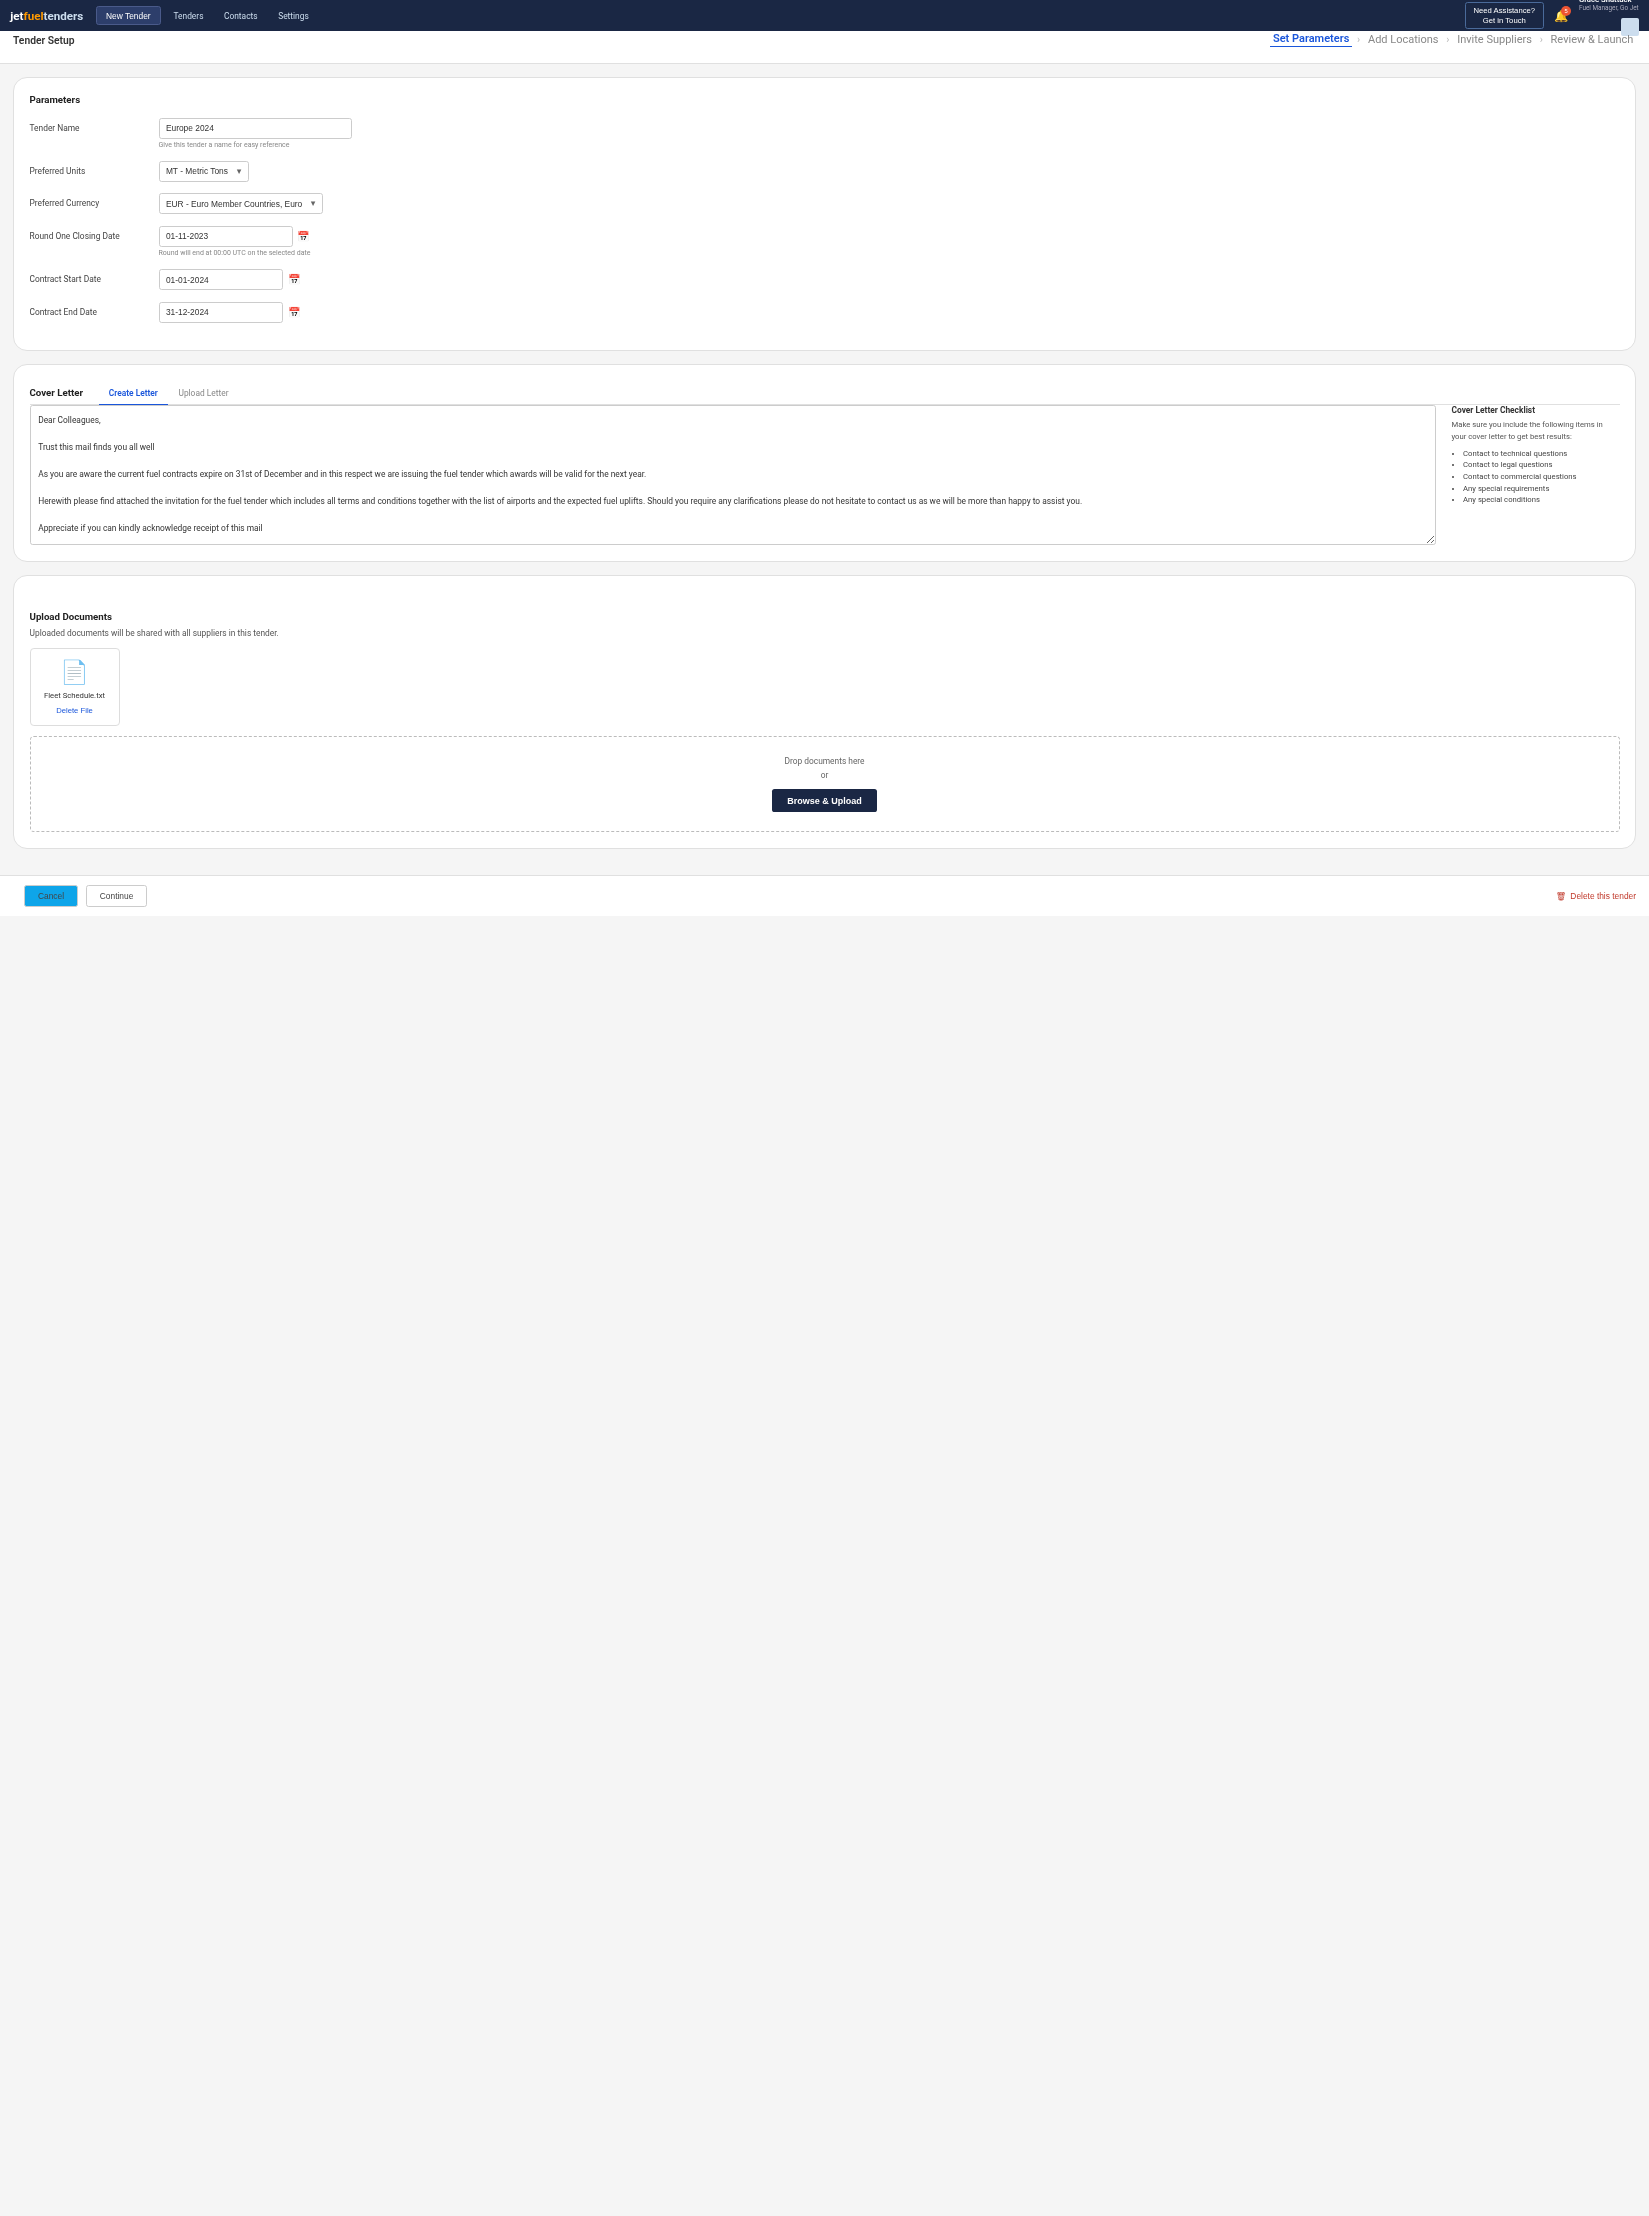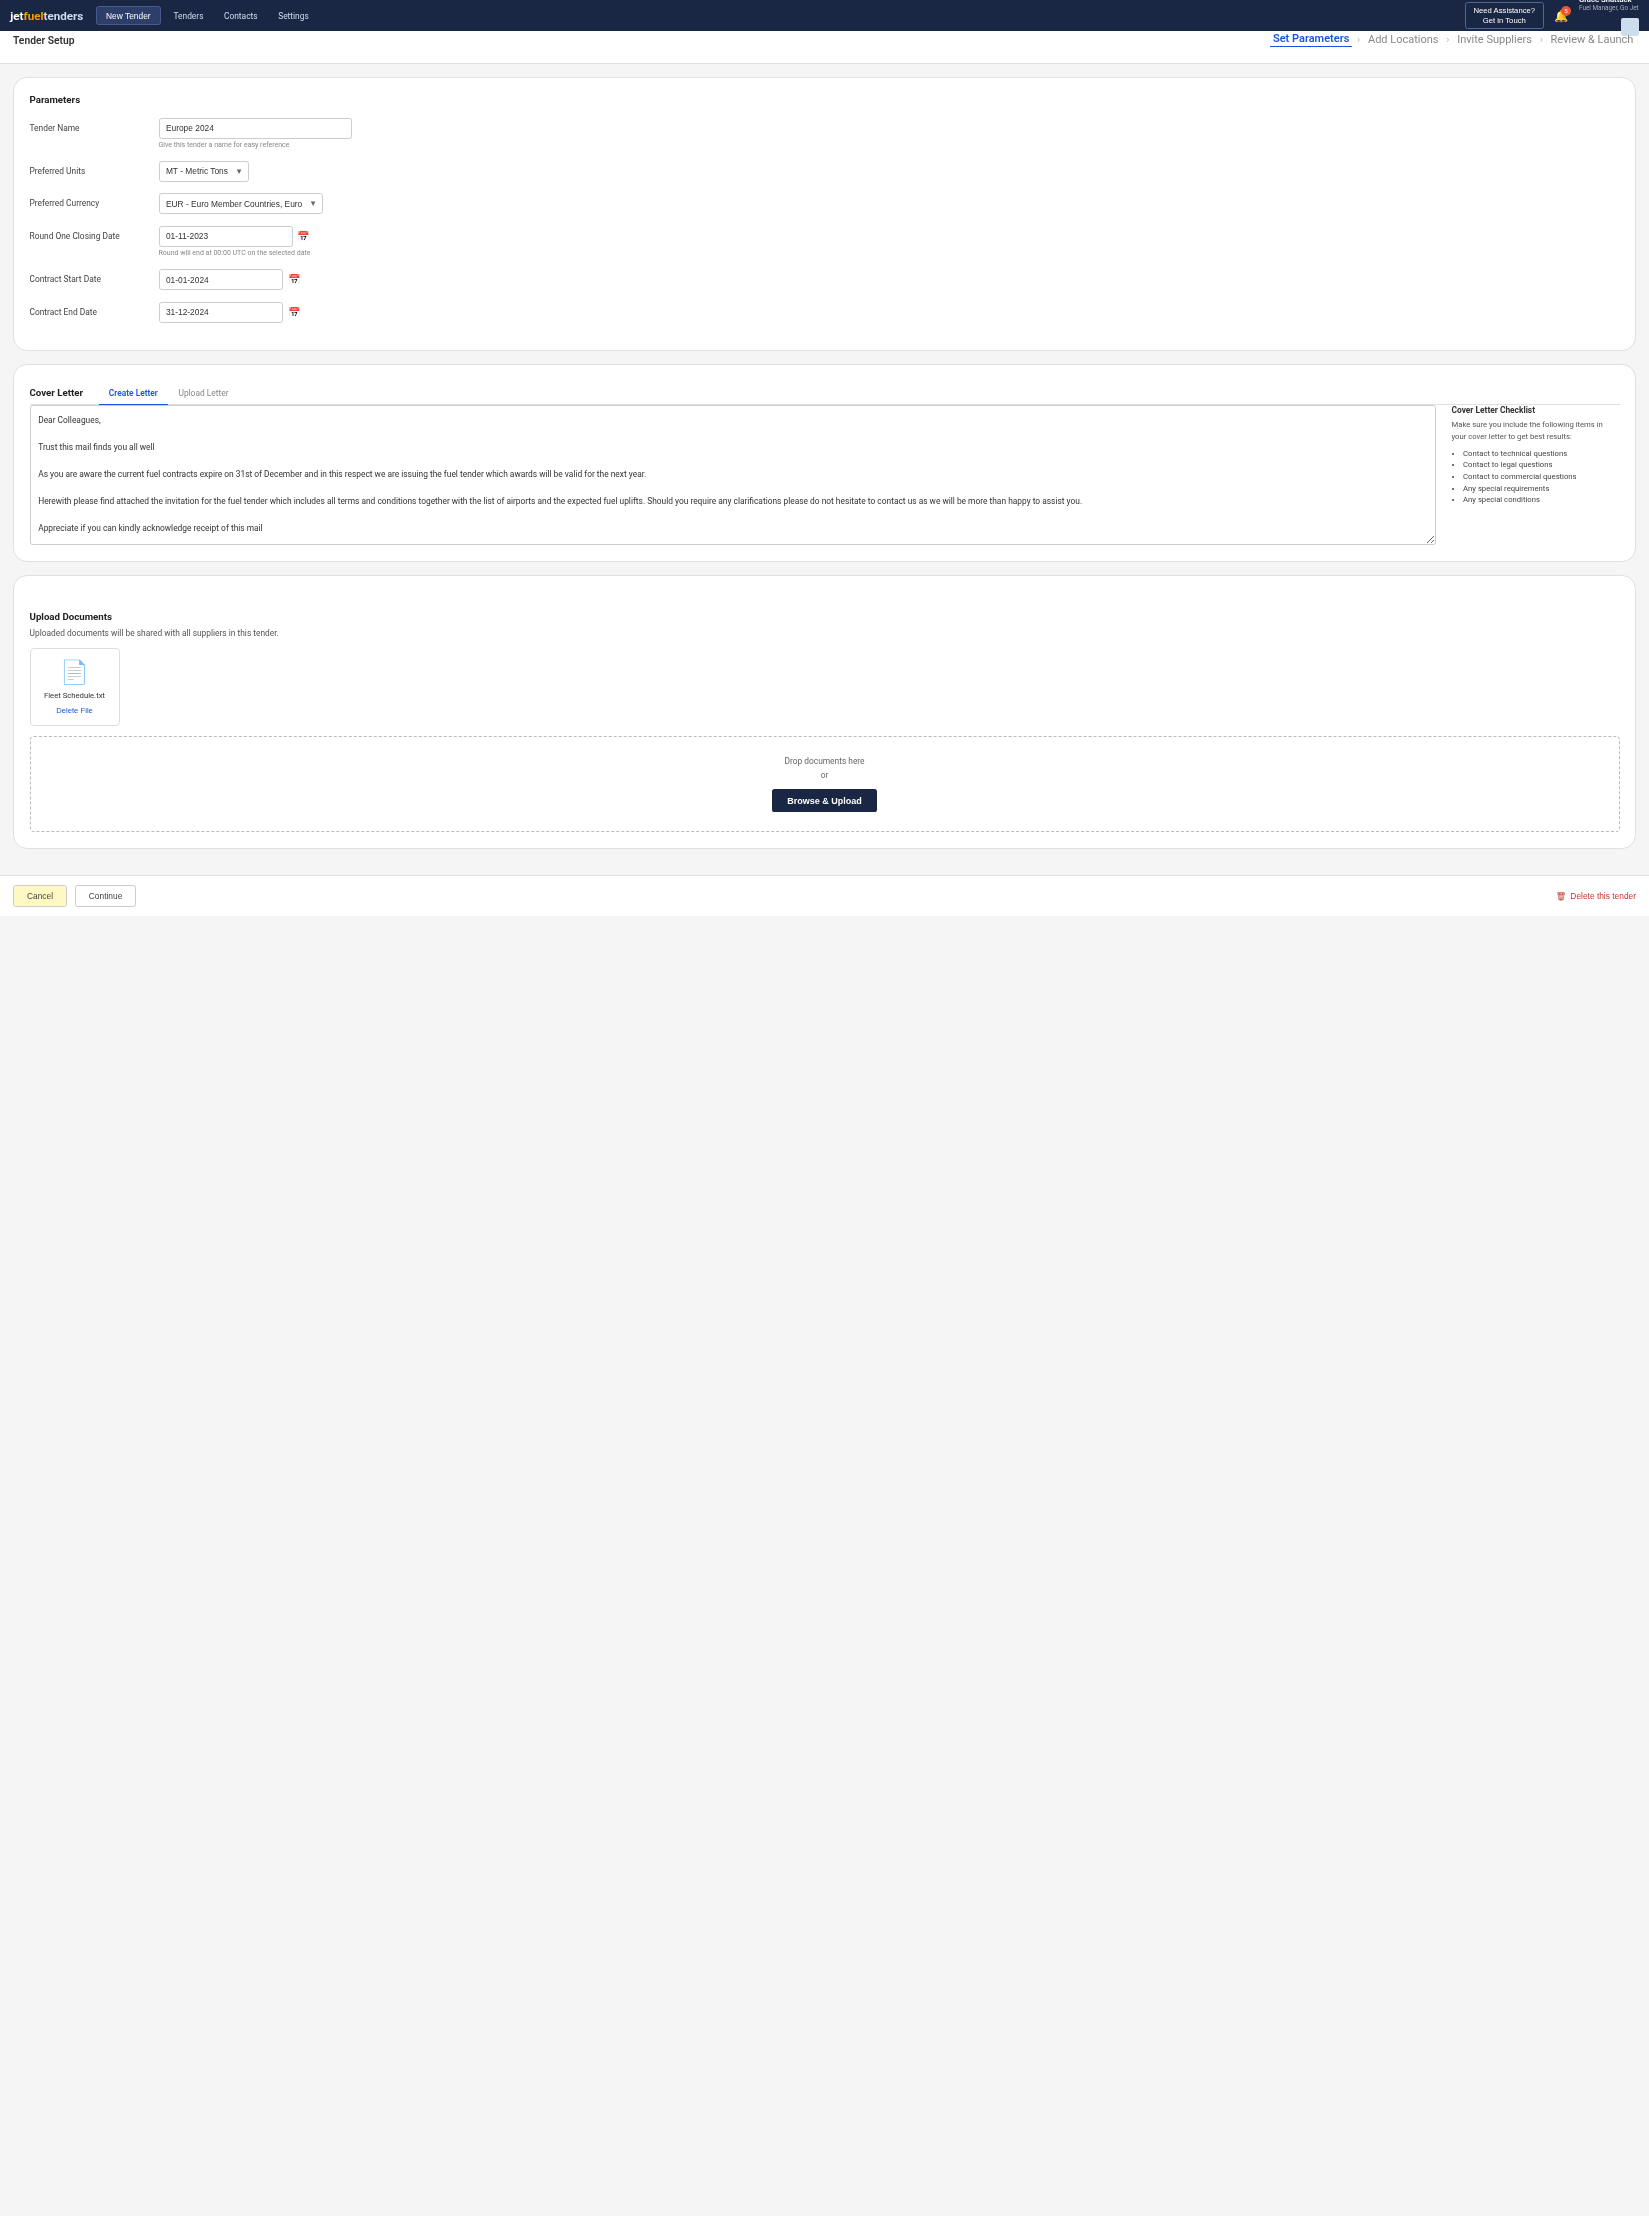--- a/index.html
+++ b/index.html
@@ -372,27 +372,28 @@
     
     .footer-bar {
       background: white;
       border-top: 0.6px solid #e0e0e0;
       padding: 9px 13px;
       display: flex;
       align-items: center;
       gap: 7.7px;
     }
     .btn-cancel {
-      background: #fef9c3;
+      background: #0ea5e9;
       color: #444;
       border: 0.6px solid #ccc;
       border-radius: 2.6px;
       padding: 5.2px 13px;
       font-size: 8.4px;
       cursor: pointer;
+      margin-left: 11px;
     }
     .btn-continue {
       background: white;
       color: #444;
       border: 0.6px solid #ccc;
       border-radius: 2.6px;
       padding: 5.2px 13px;
       font-size: 8.4px;
       cursor: pointer;
     }

